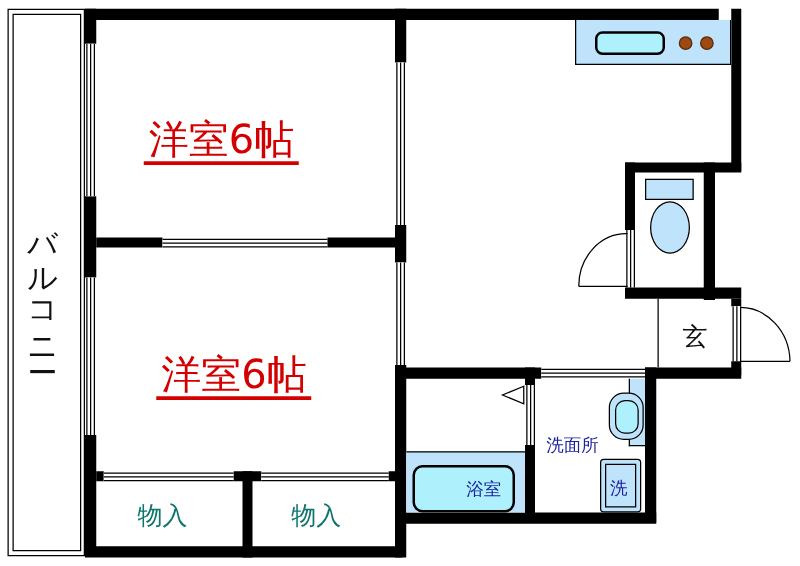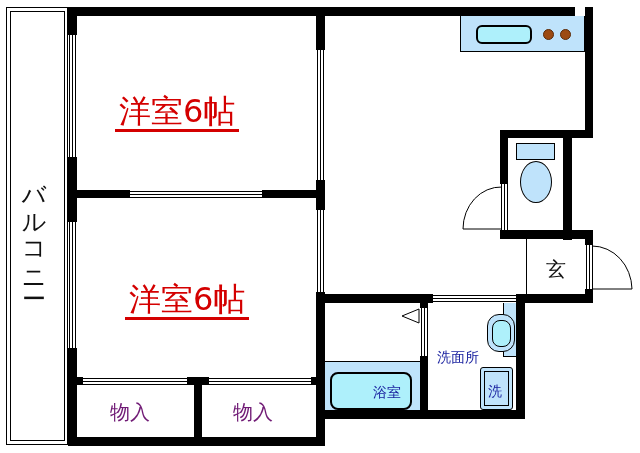--- a/index.html
+++ b/index.html
@@ -9,21 +9,21 @@
     .wall { position: absolute; background: #000; }
     .win { position: absolute; background: #fff; }
     .win-v { border-left: 1px solid #000; border-right: 1px solid #000; }
     .win-h { border-top: 1px solid #000; border-bottom: 1px solid #000; }
     .win-v::after { content: ""; position: absolute; left: 2px; top: 0; bottom: 0; width: 1px; background: #000; }
     .win-h::after { content: ""; position: absolute; top: 2px; left: 0; right: 0; height: 1px; background: #000; }
     .label { position: absolute; white-space: nowrap; line-height: 1; }
     .room-red { color: #d40000; font-size: 32px; border-bottom: 3px solid #d40000; padding: 0 4px 2px 4px; }
     .room-blue { color: #1a22c8; font-size: 32px; border-bottom: 3px solid #1a22c8; padding: 0 4px 2px 4px; letter-spacing: 2px; }
     .balcony-text { font-size: 24px; color: #111; writing-mode: vertical-rl; letter-spacing: 2px; }
-    .closet-text { font-size: 20px; color: #701a75; }
+    .closet-text { font-size: 20px; color: #0f766e; }
     .small-blue { font-size: 14px; color: #1a22a0; }
     .genkan { font-size: 20px; color: #111; }
   </style>
 </head>
 <body>
 
 <div class="plan">
 
   <div class="abs" style="left:6px; top:7px; width:60px; height:436px; border:1px solid #000;">
     <div class="abs" style="left:3px; top:3px; right:2px; bottom:3px; border:1px solid #000;"></div>

